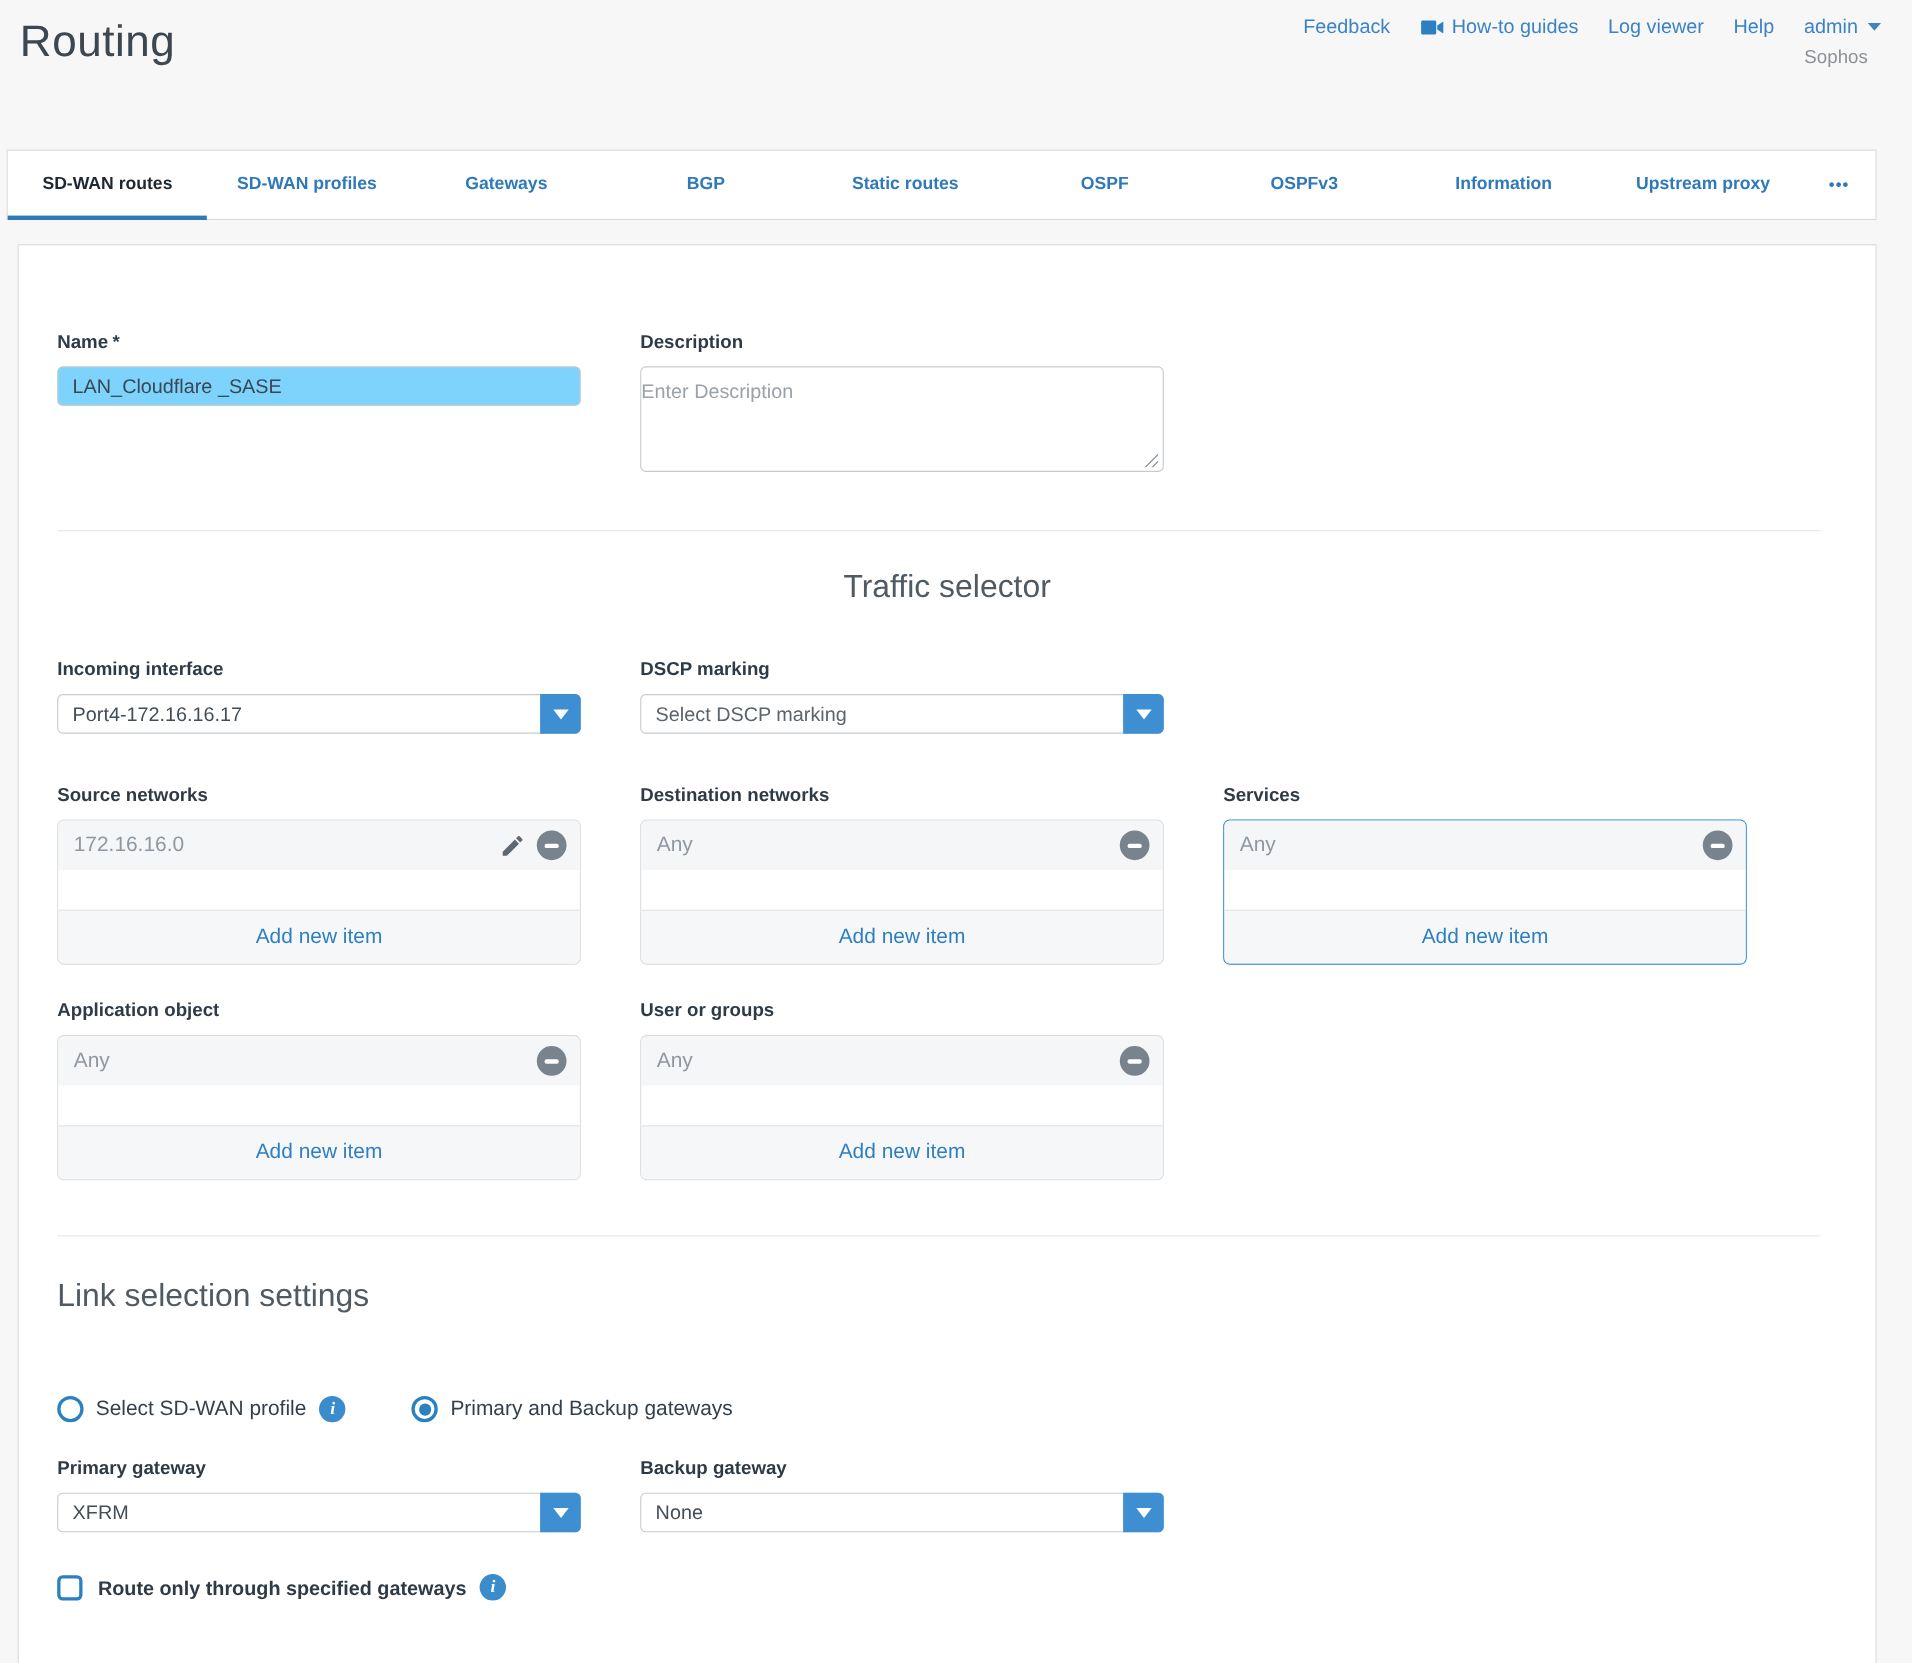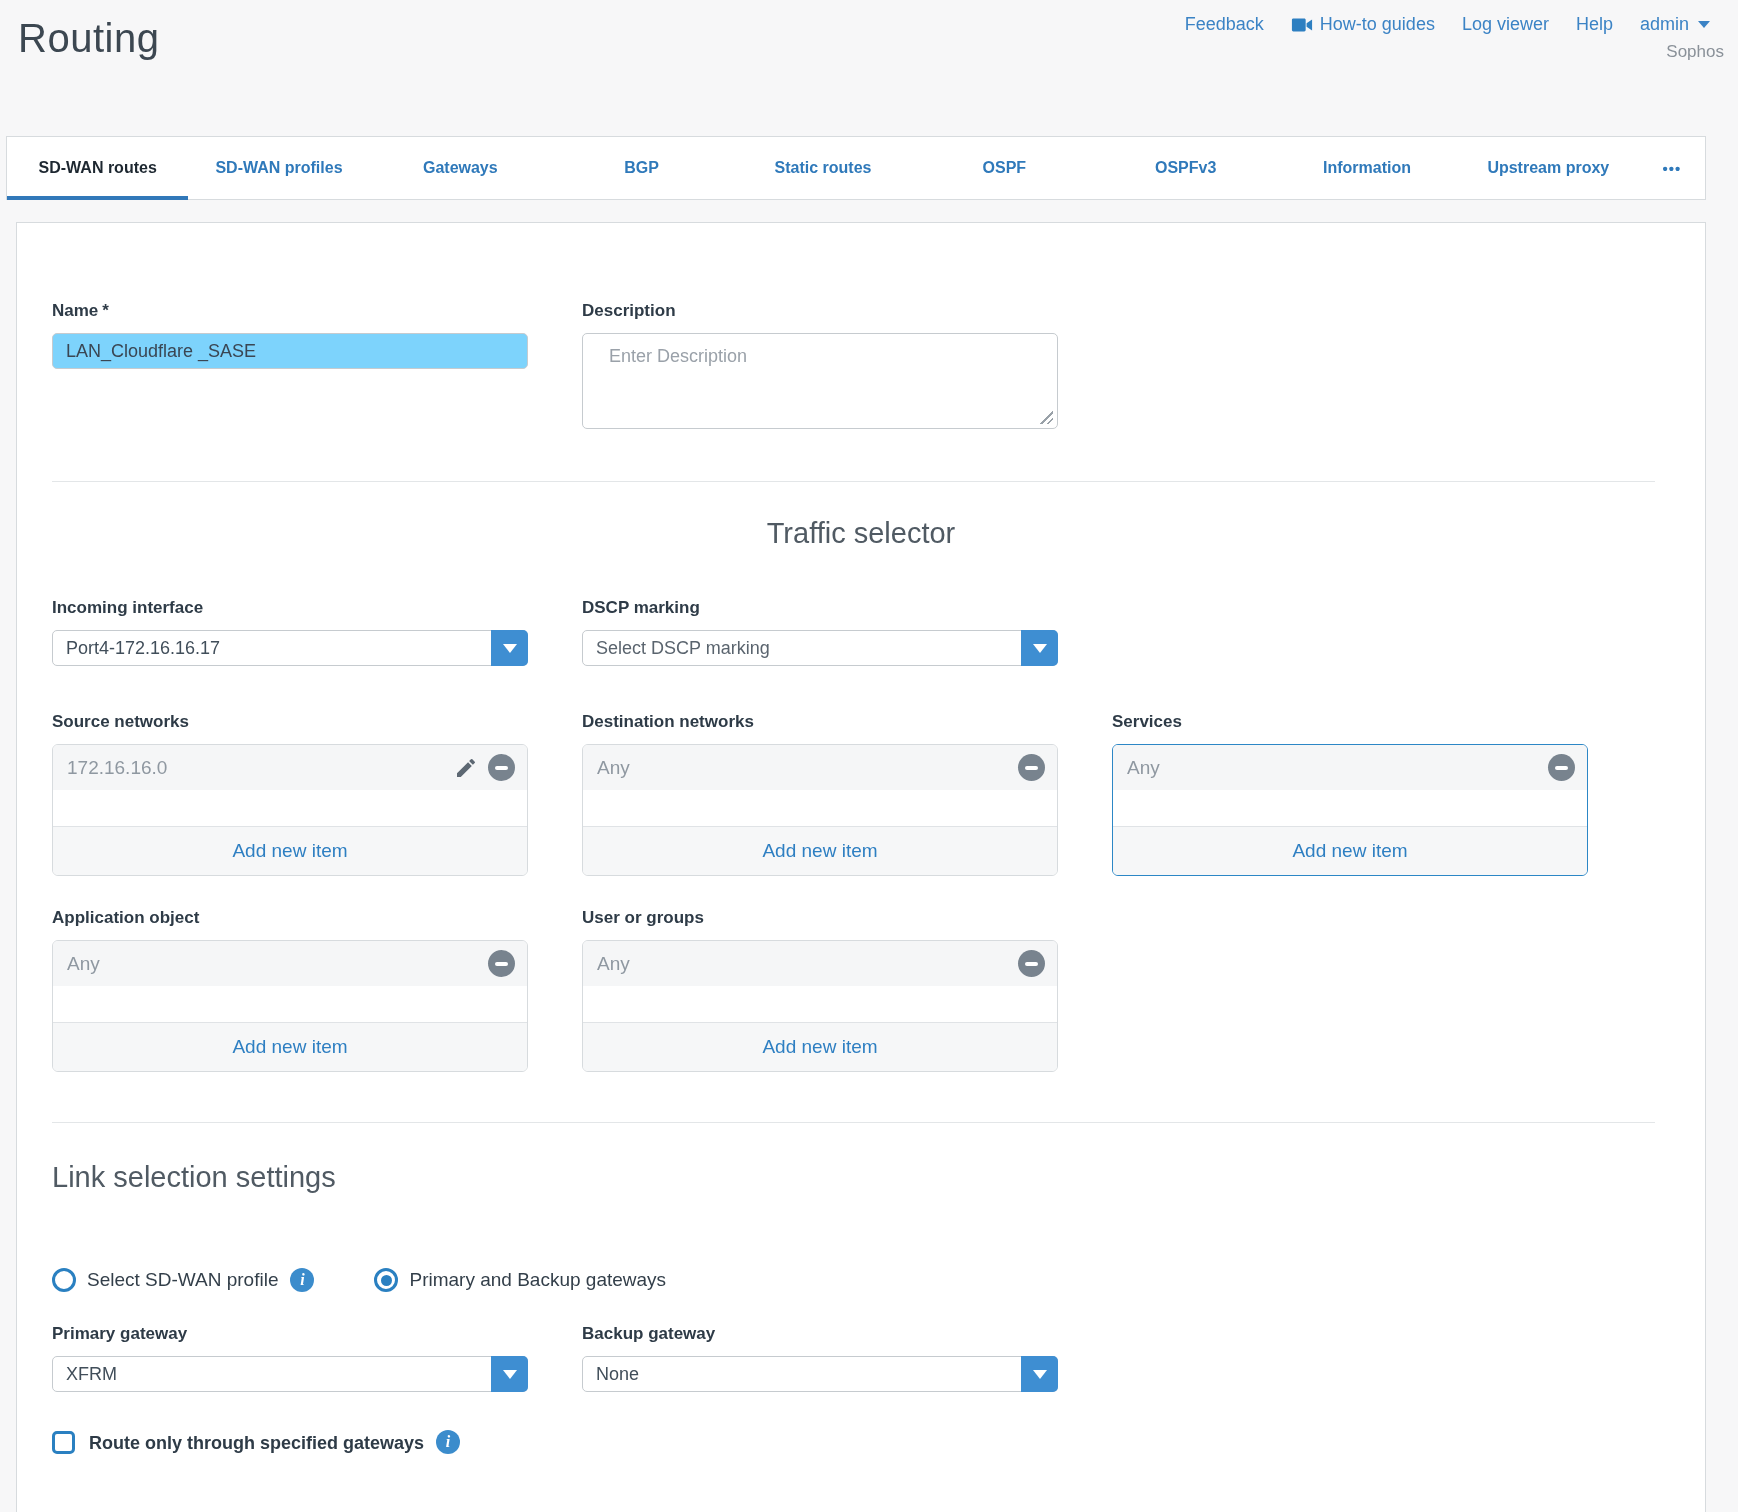--- a/index.html
+++ b/index.html
@@ -22,21 +22,21 @@
     --row-bg: #f5f6f7;
   }
 
   
   .topbar { position: relative; height: 136px; padding: 16px 0 0 18px; }
   .page-title { font-size: 40px; font-weight: 400; color: var(--dark); letter-spacing: .5px; }
   .toplinks { position: absolute; top: 14px; right: 28px; display: flex; align-items: center; gap: 27px; }
   .toplinks a { color: var(--blue); text-decoration: none; font-size: 18px; cursor: pointer; display: flex; align-items: center; gap: 7px; }
   .caret-down { width: 0; height: 0; border-left: 6px solid transparent; border-right: 6px solid transparent; border-top: 7px solid var(--blue); margin-left: 2px; }
   .videocam { width: 22px; height: 16px; fill: #2d7fc1; }
-  .brand { position: absolute; top: 42px; right: 14px; color: #8a9199; font-size: 17px; }
+  .brand { position: absolute; top: 42px; right: 40px; color: #8a9199; font-size: 17px; }
 
   
   .tabstrip {
     margin-left: 6px; width: 1700px; height: 64px;
     background: #fff; border: 1px solid var(--border);
     display: flex; align-items: stretch;
   }
   .tab {
     flex: 1; display: flex; align-items: center; justify-content: center;
     font-size: 16px; font-weight: 700; color: #2f79ba; cursor: pointer; position: relative;
@@ -57,21 +57,21 @@
   .field-label { font-size: 17px; font-weight: 700; color: var(--label); margin-bottom: 12px; }
   .req { margin-left: 4px; }
 
   input.text-input {
     width: 476px; height: 36px; border: 1px solid var(--input-border); border-radius: 5px;
     padding: 0 13px; font-size: 18px; color: #3a4653; font-family: inherit; background: #7dd3fc; outline: none;
   }
   .textarea-wrap { position: relative; width: 476px; }
   textarea.desc {
     width: 476px; height: 96px; border: 1px solid var(--input-border); border-radius: 5px;
-    padding: 12px 26px; font-size: 18px; color: #3a4653; font-family: inherit; resize: none; outline: none;
+    padding: 12px 0; font-size: 18px; color: #3a4653; font-family: inherit; resize: none; outline: none;
   }
   textarea.desc::placeholder { color: #9aa1a9; }
   .resize-grip {
     position: absolute; right: 5px; bottom: 9px; width: 15px; height: 15px; cursor: nwse-resize;
     background: repeating-linear-gradient(135deg, transparent 0 3px, #99a1a8 3px 4.5px);
     clip-path: polygon(100% 0, 100% 100%, 0 100%);
   }
 
   hr.divider { border: none; border-top: 1px solid #e3e6e8; margin-right: 15px; }
   .hr1 { margin-top: 48px; }

